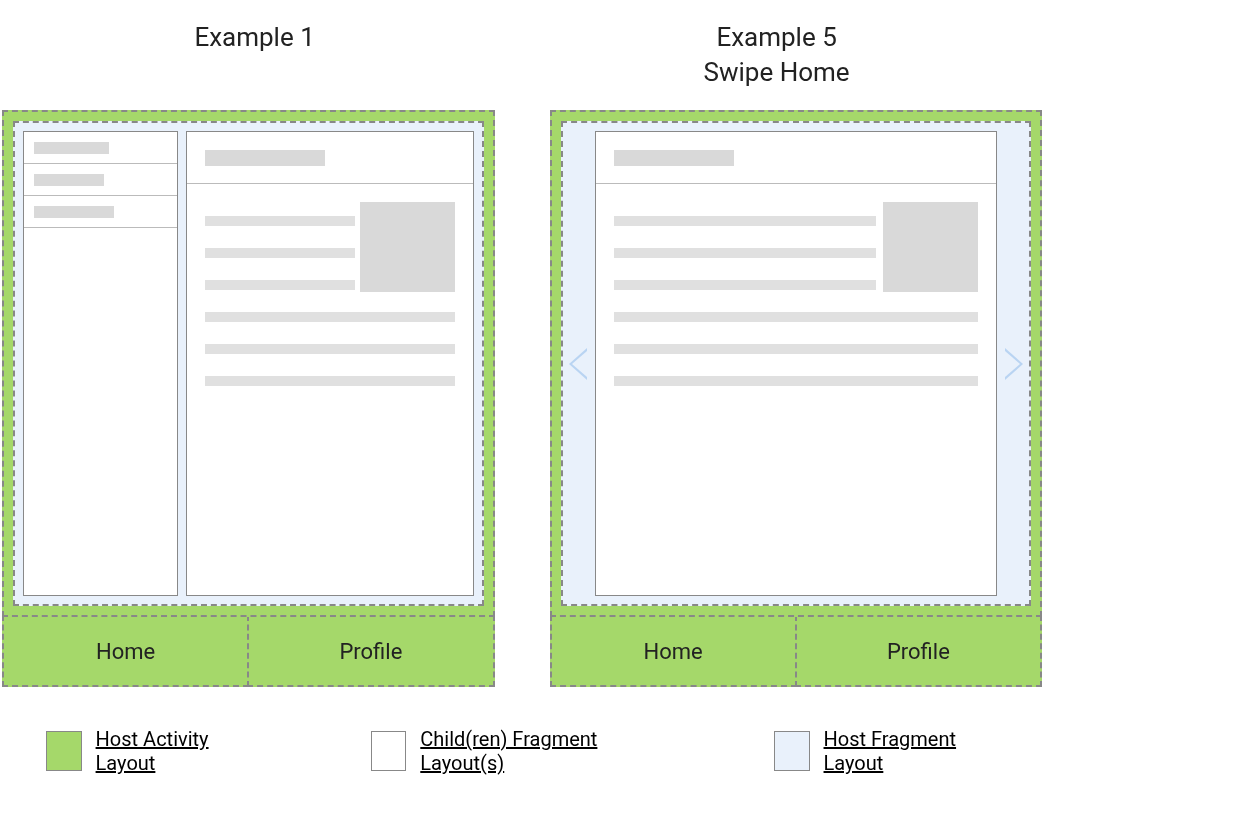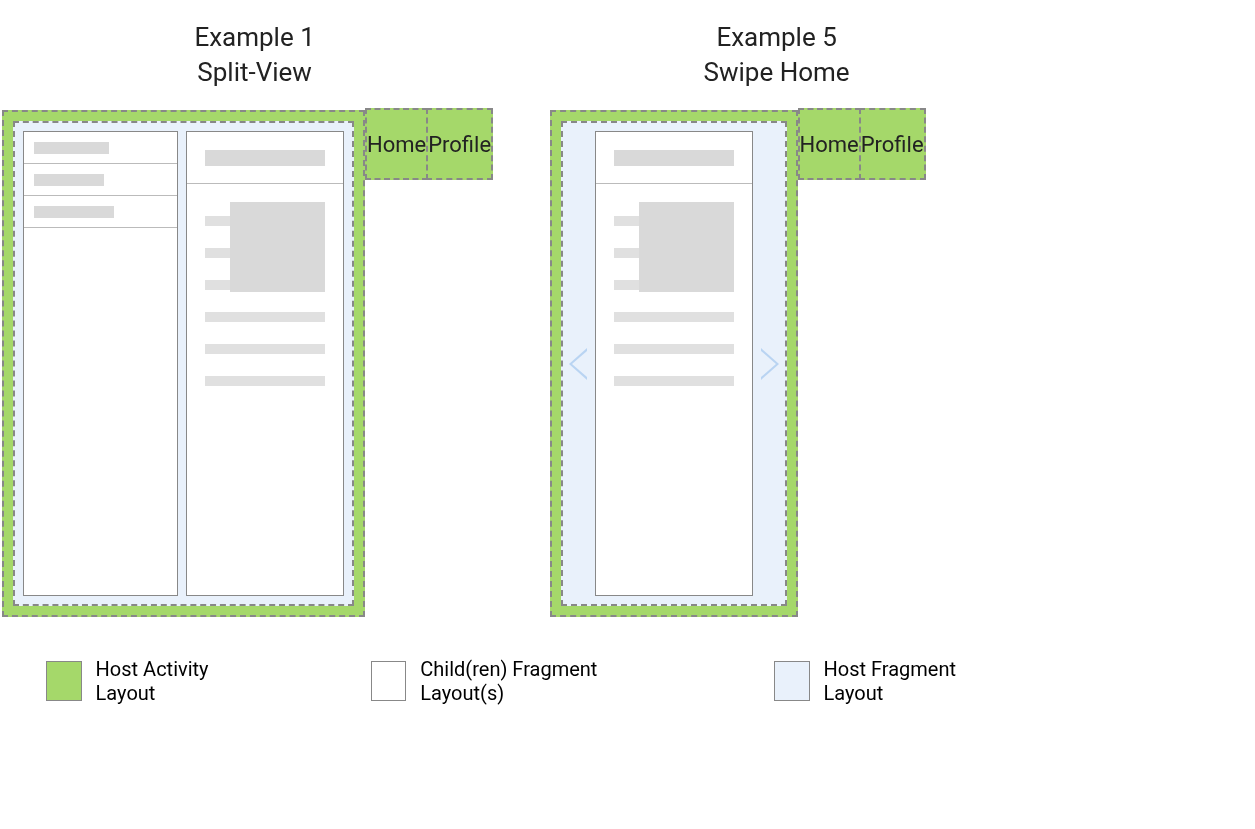--- a/index.html
+++ b/index.html
@@ -30,21 +30,21 @@
   }
   .examples-row {
     display: flex;
     gap: 55px;
     padding: 0 2px;
     margin-top: 20px;
   }
   .example {
     flex: 1;
     display: flex;
-    flex-direction: row;
+    flex-direction: column;
   }
   .host-activity {
     background: #a0d468;
     background: #a5d86a;
     border: 2px dashed #888;
     padding: 9px;
     position: relative;
   }
   .host-fragment {
     background: #e9f1fb;
@@ -170,20 +170,21 @@
 
   
   .legend {
     display: flex;
     justify-content: center;
     gap: 118px;
     margin-top: 40px;
     padding: 0 46px;
     align-items: center;
     font-size: 20px;
+    text-decoration: underline;
   }
   .legend-item {
     display: flex;
     align-items: center;
     gap: 14px;
   }
   .swatch {
     width: 40px;
     height: 40px;
     border: 1px solid #888;
@@ -193,21 +194,20 @@
   .sw-white { background: #ffffff; }
 </style>
 </head>
 <body>
 
 <div class="canvas">
 
   <div class="titles">
     <div class="title-block">
       <div>Example 1</div>
-      <div>Split-View</div>
     </div>
     <div class="title-block">
       <div>Example 5</div>
       <div>Swipe Home</div>
     </div>
   </div>
 
   <div class="examples-row">
 
     <div class="example">

